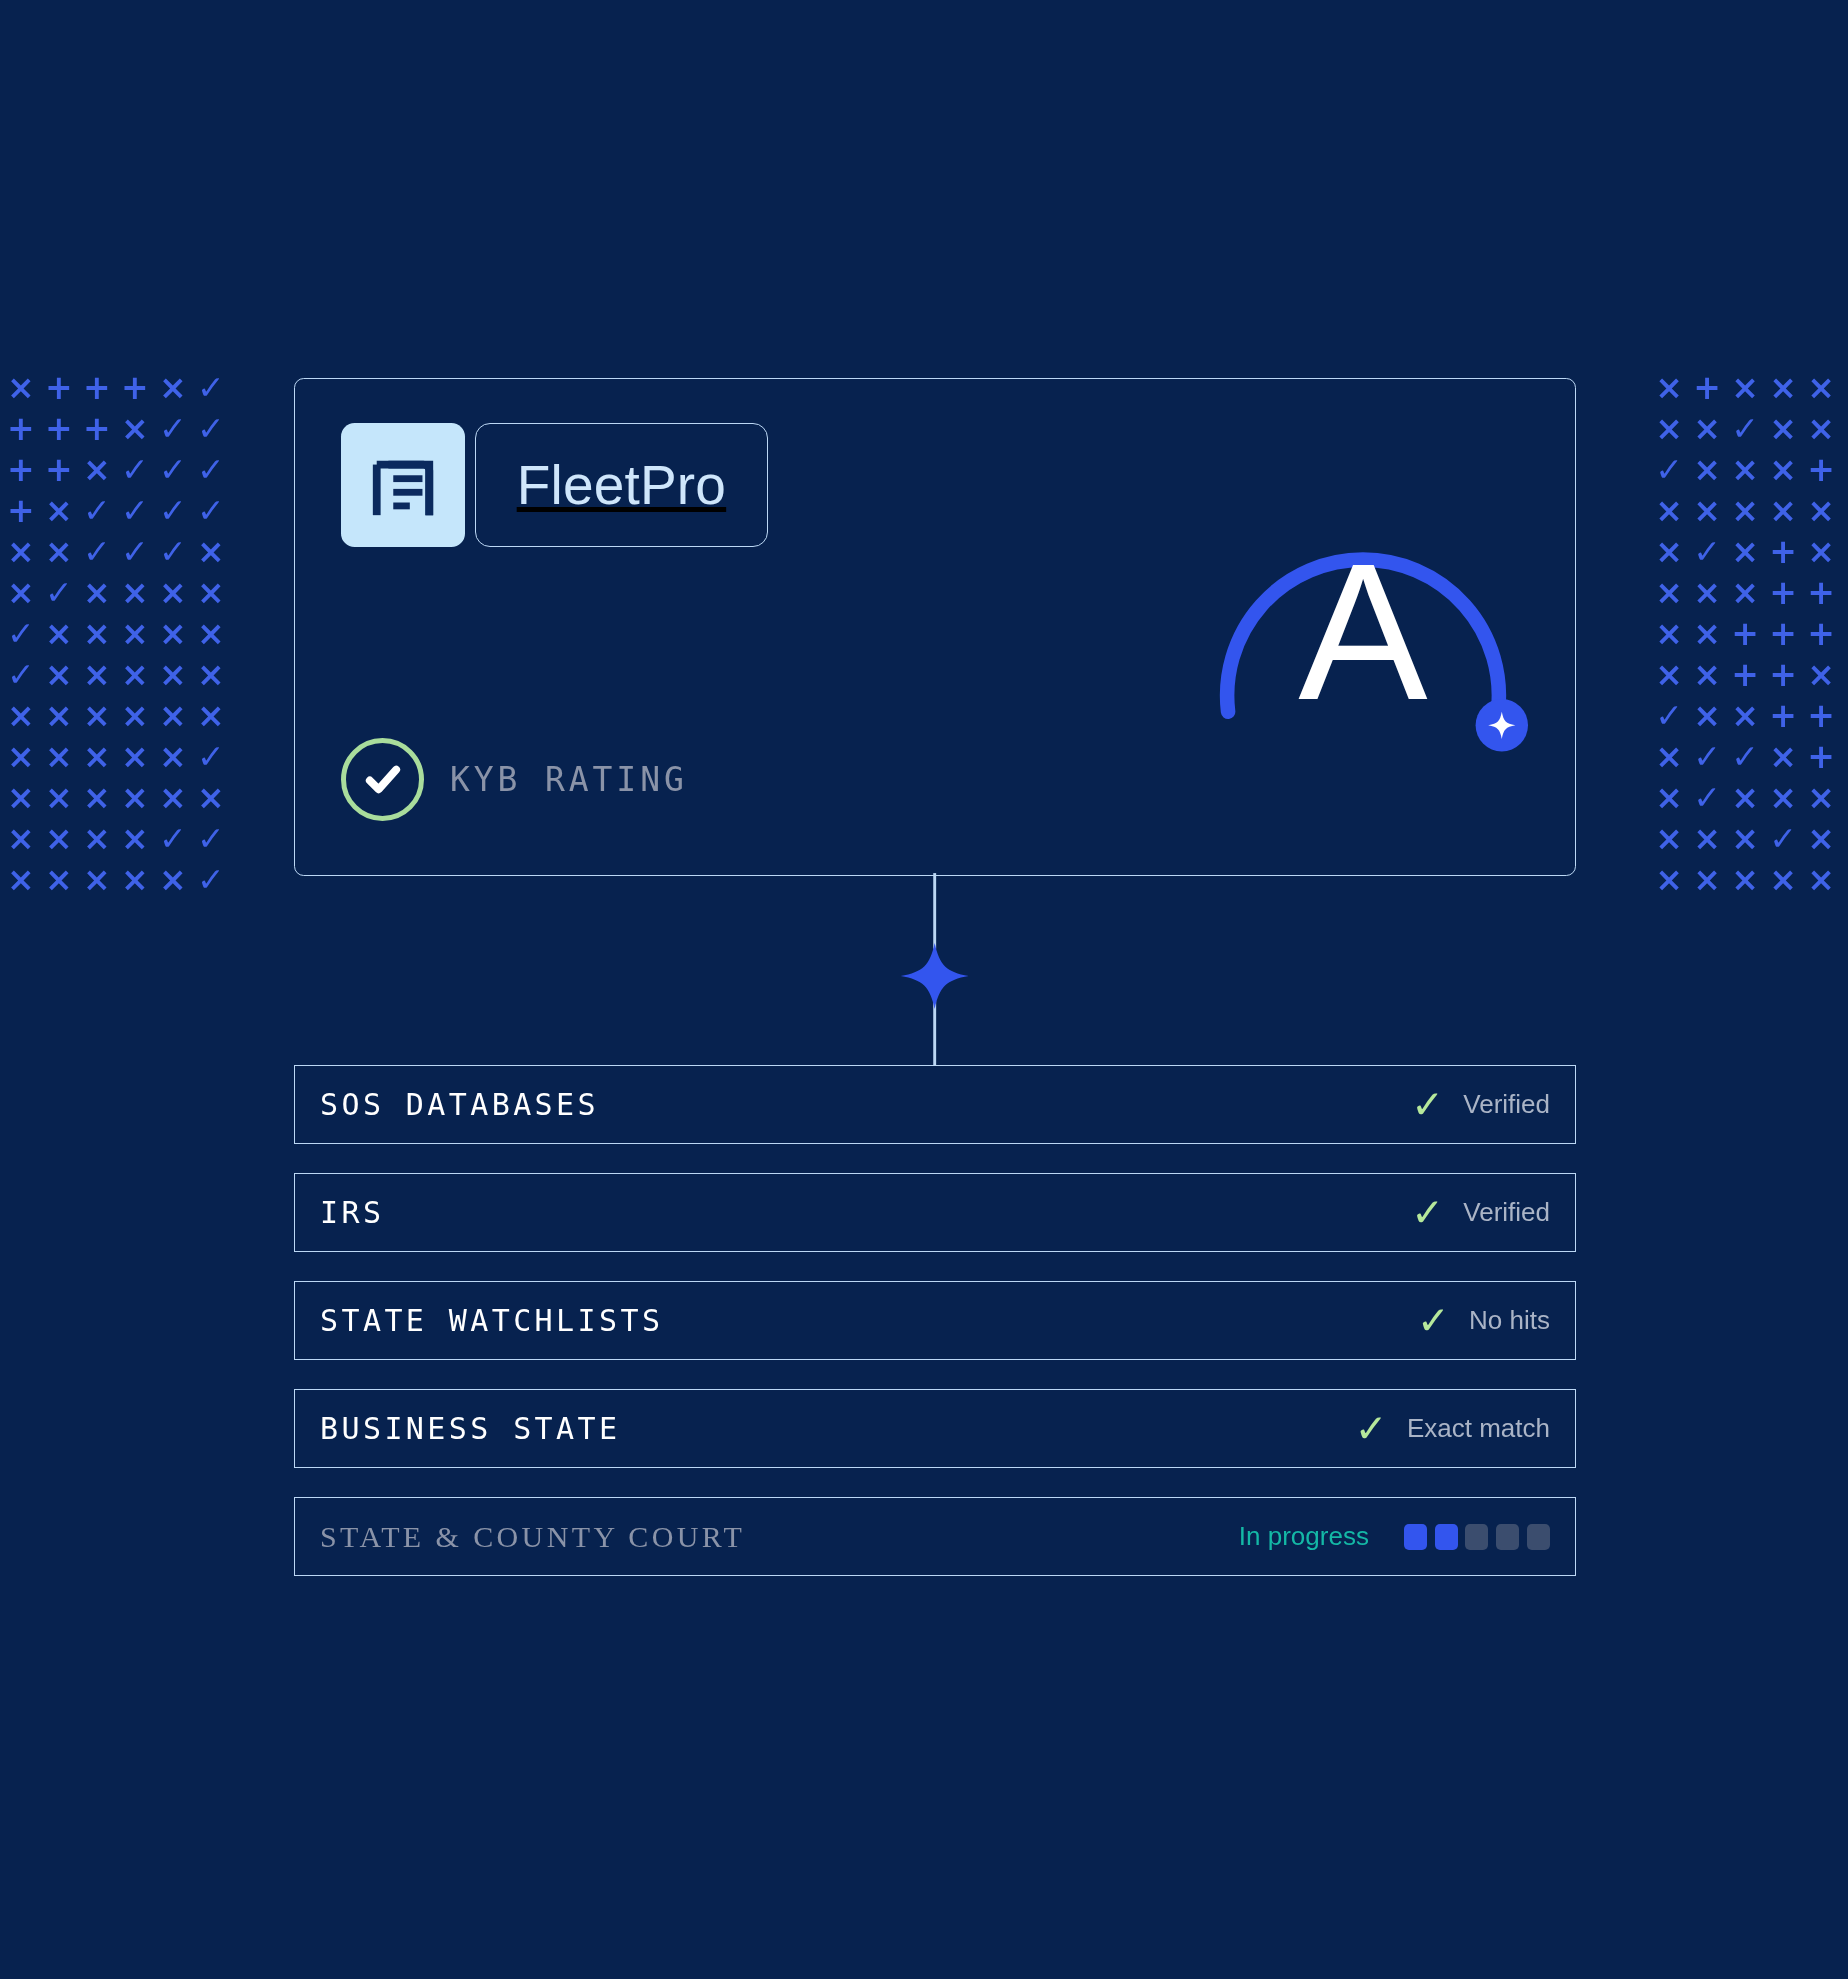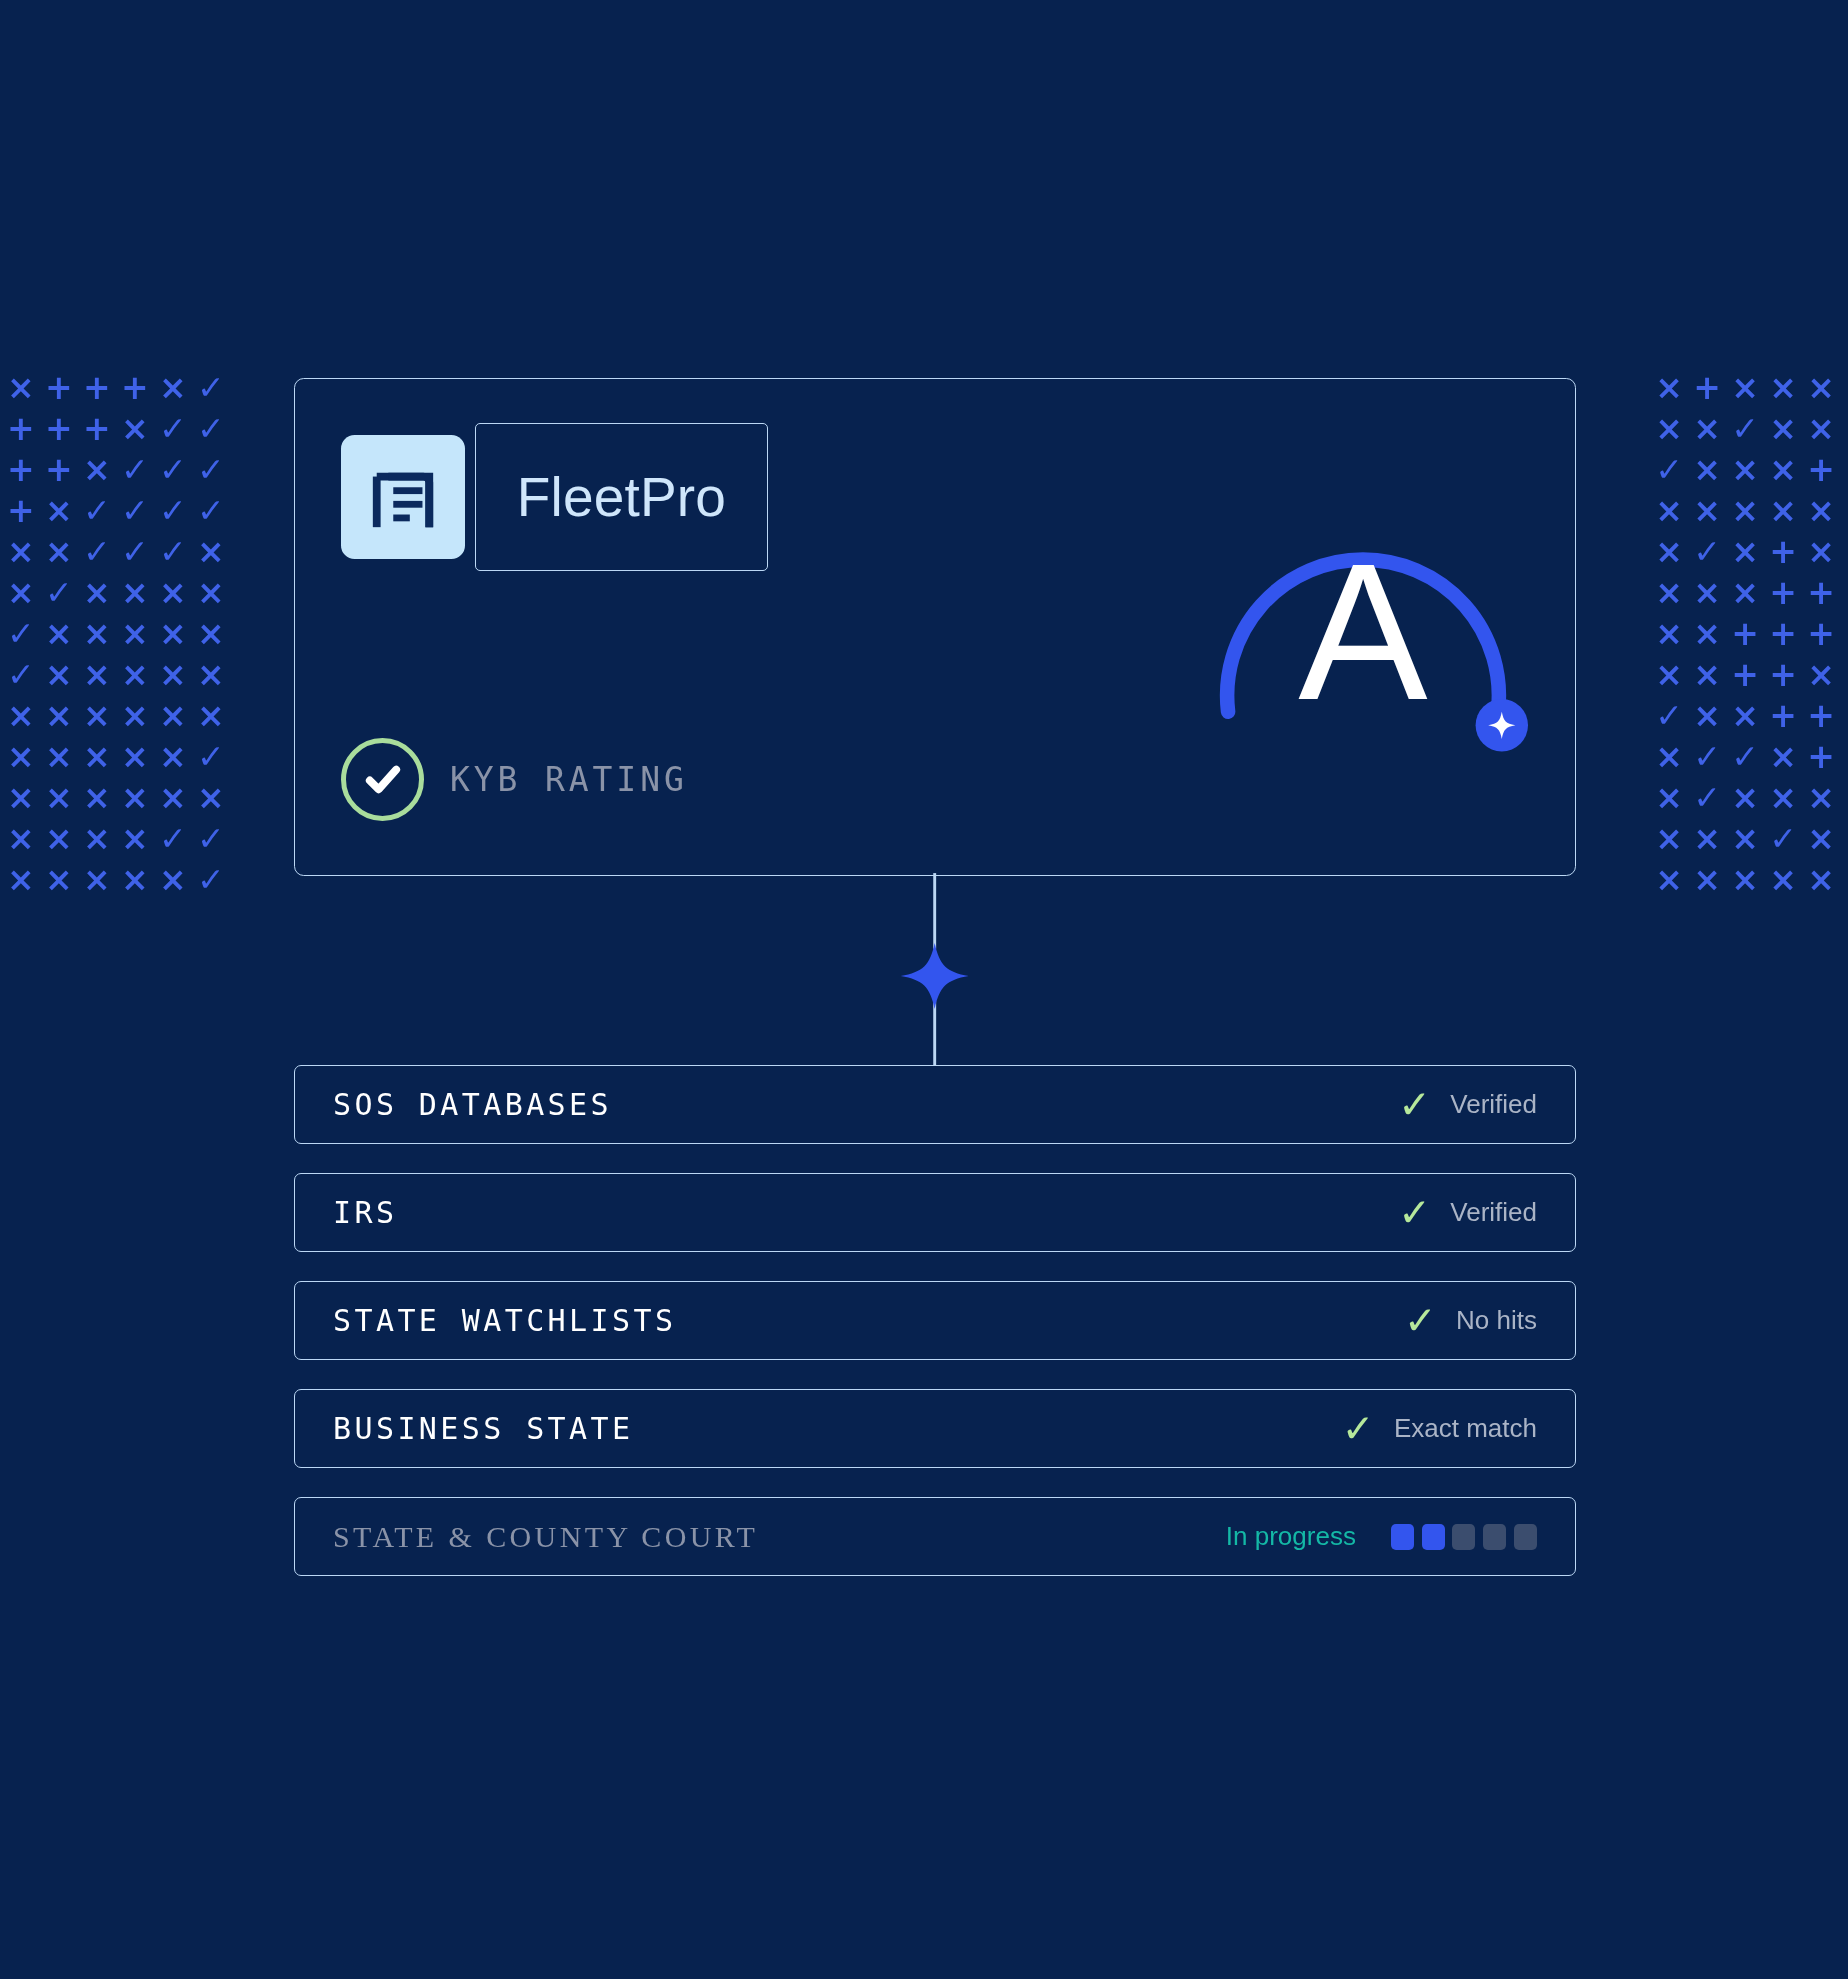--- a/index.html
+++ b/index.html
@@ -63,26 +63,27 @@
     height: 124px;
     border-radius: 13.6px;
     background: #c5e6fb;
     display: flex;
     align-items: center;
     justify-content: center;
   }
   #logo-tile svg { display: block; }
 
   #company-name-badge {
-    height: 148px;
+    height: 124px;
     border: 1.9px solid #bcd8f5;
-    border-radius: 5px;
+    border-radius: 15px;
     display: flex;
     align-items: center;
     padding: 0 41px;
+    text-decoration: underline;
   }
   #company-name {
     font-size: 55px;
     color: #cfe6fb;
     letter-spacing: 0.2px;
     white-space: nowrap;
   }
 
   
   #rating-row {
@@ -139,25 +140,25 @@
     position: absolute;
     left: 294px;
     top: 1065px;
     width: 1282px;
   }
   .check-row {
     position: relative;
     height: 79px;
     margin-bottom: 29px;
     border: 1.9px solid #bcd8f5;
-    border-radius: 7px;
+    border-radius: 0;
     display: flex;
     align-items: center;
     justify-content: space-between;
-    padding: 0 38px;
+    padding: 0 25px;
     background: #07224f;
   }
   .check-row:last-child { margin-bottom: 0; }
   .check-label {
     font-family: "DejaVu Sans Mono", monospace;
     font-size: 30px;
     letter-spacing: 3.4px;
     color: #ffffff;
     white-space: nowrap;
   }

